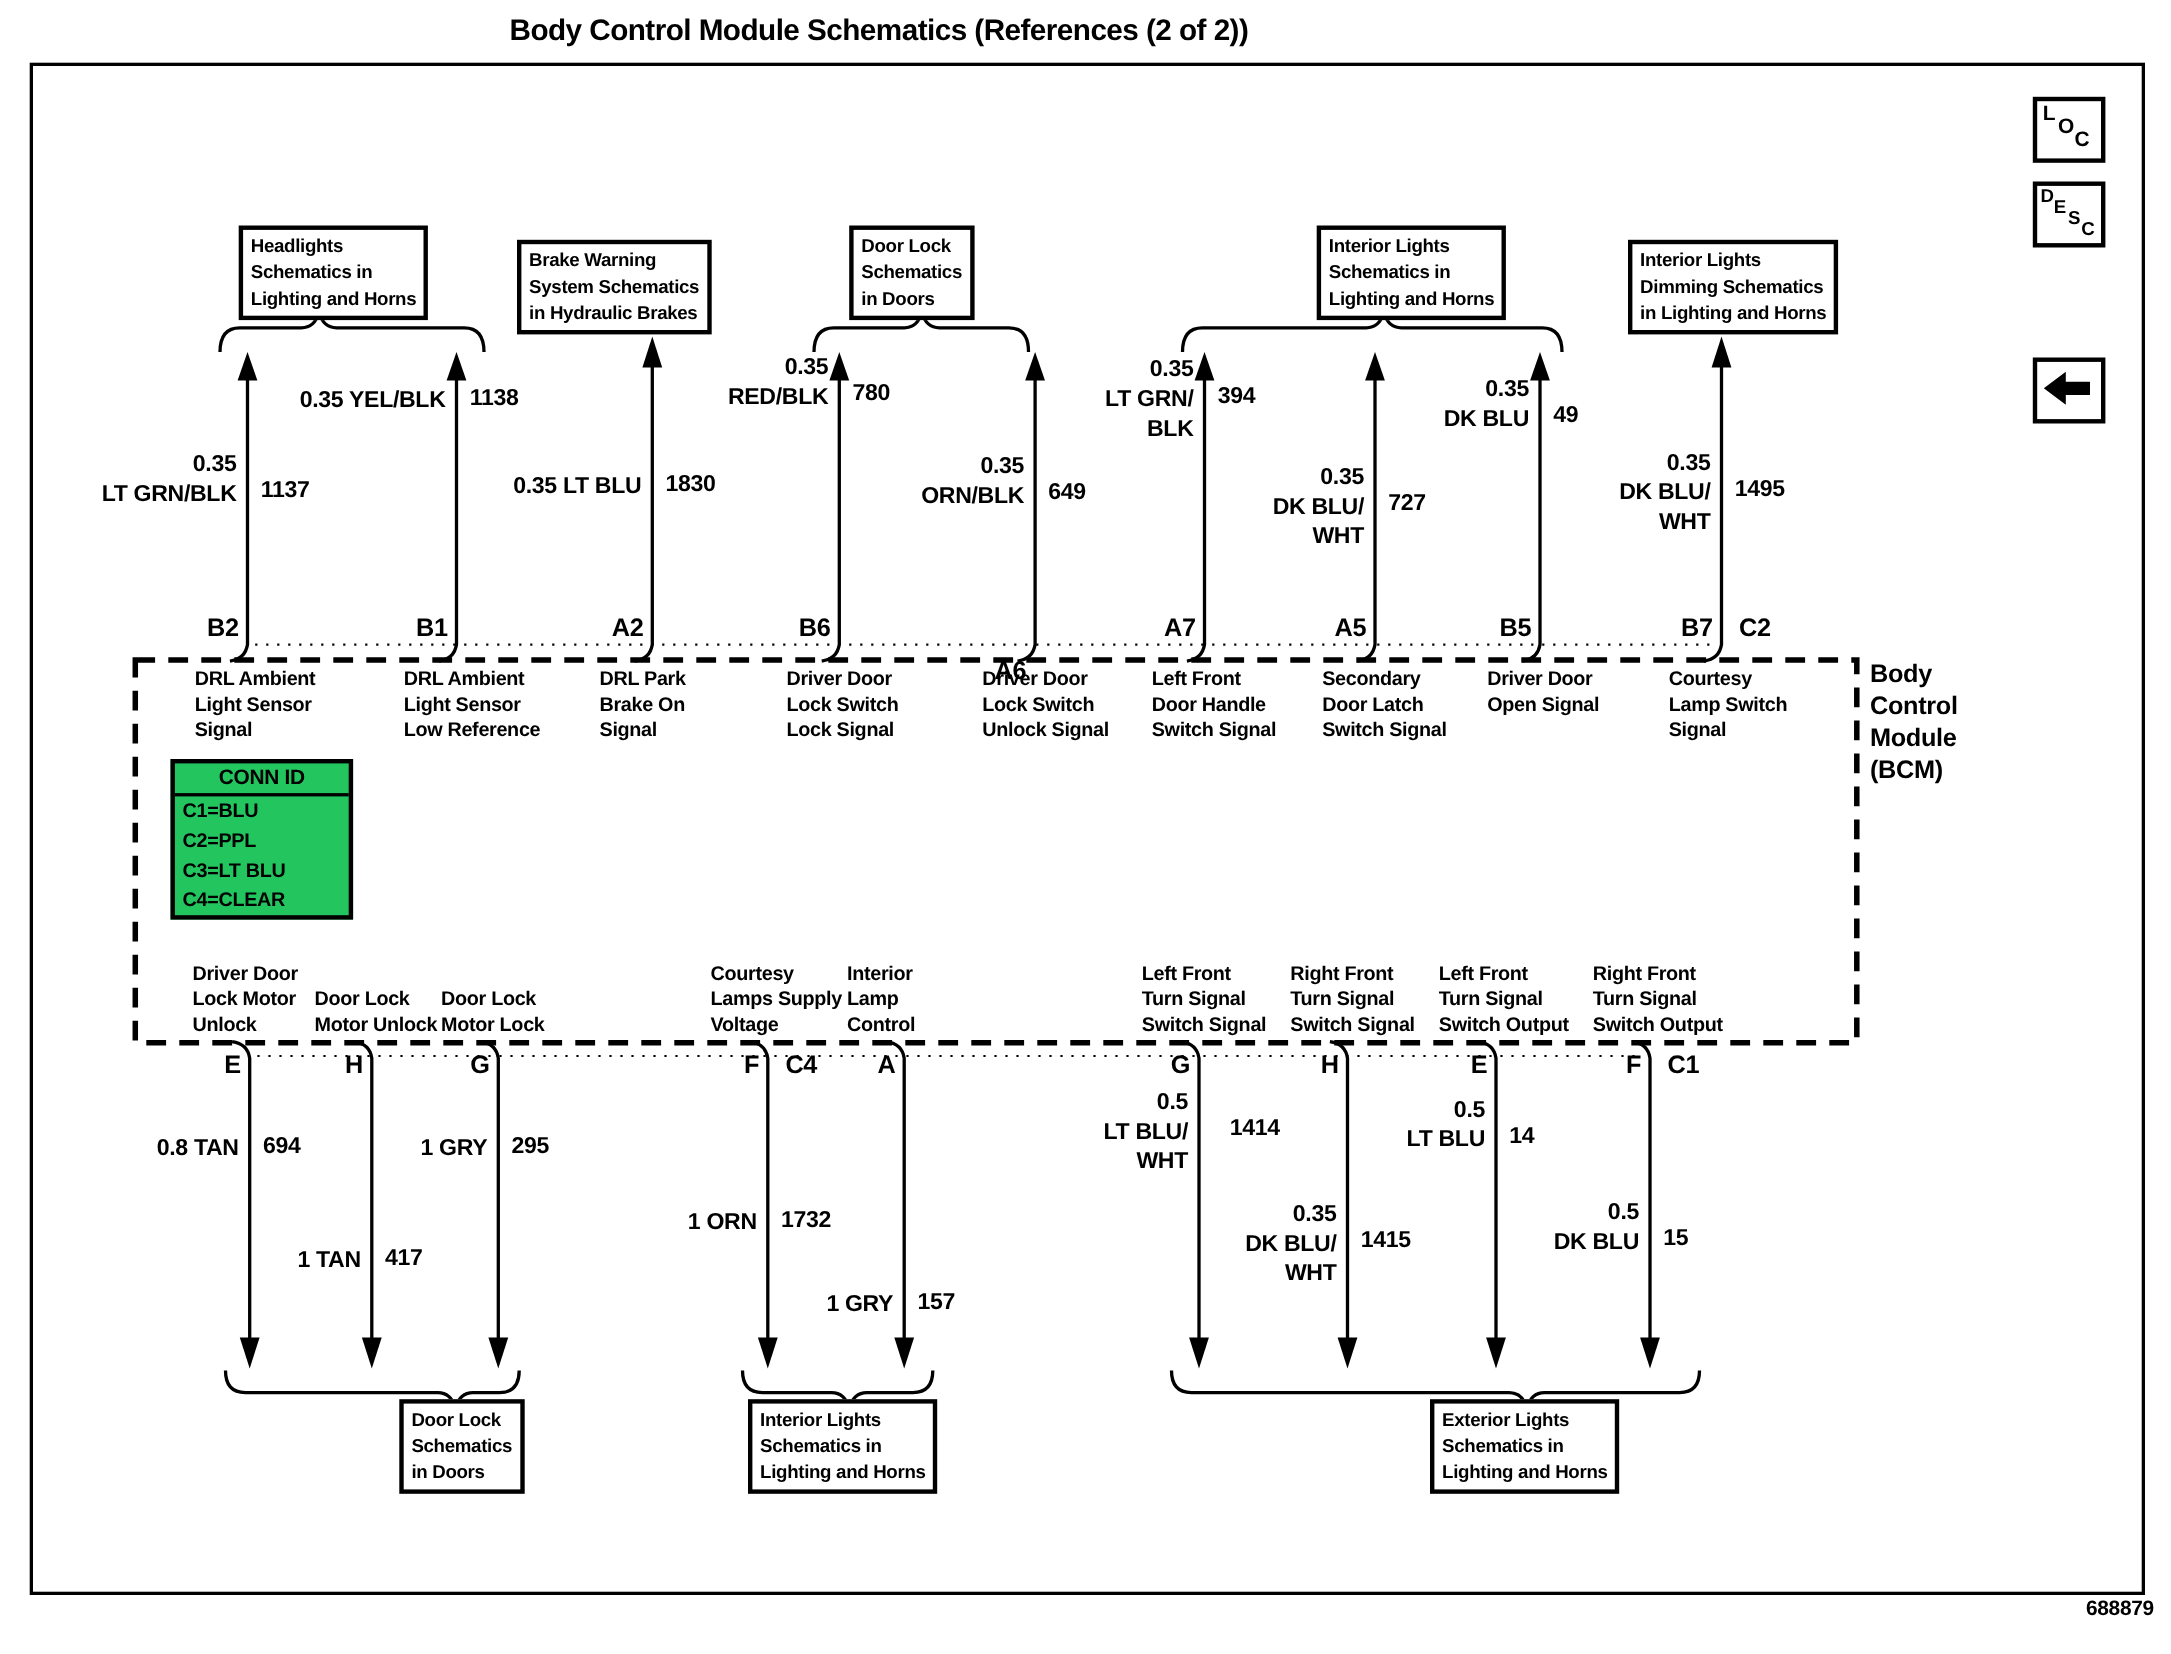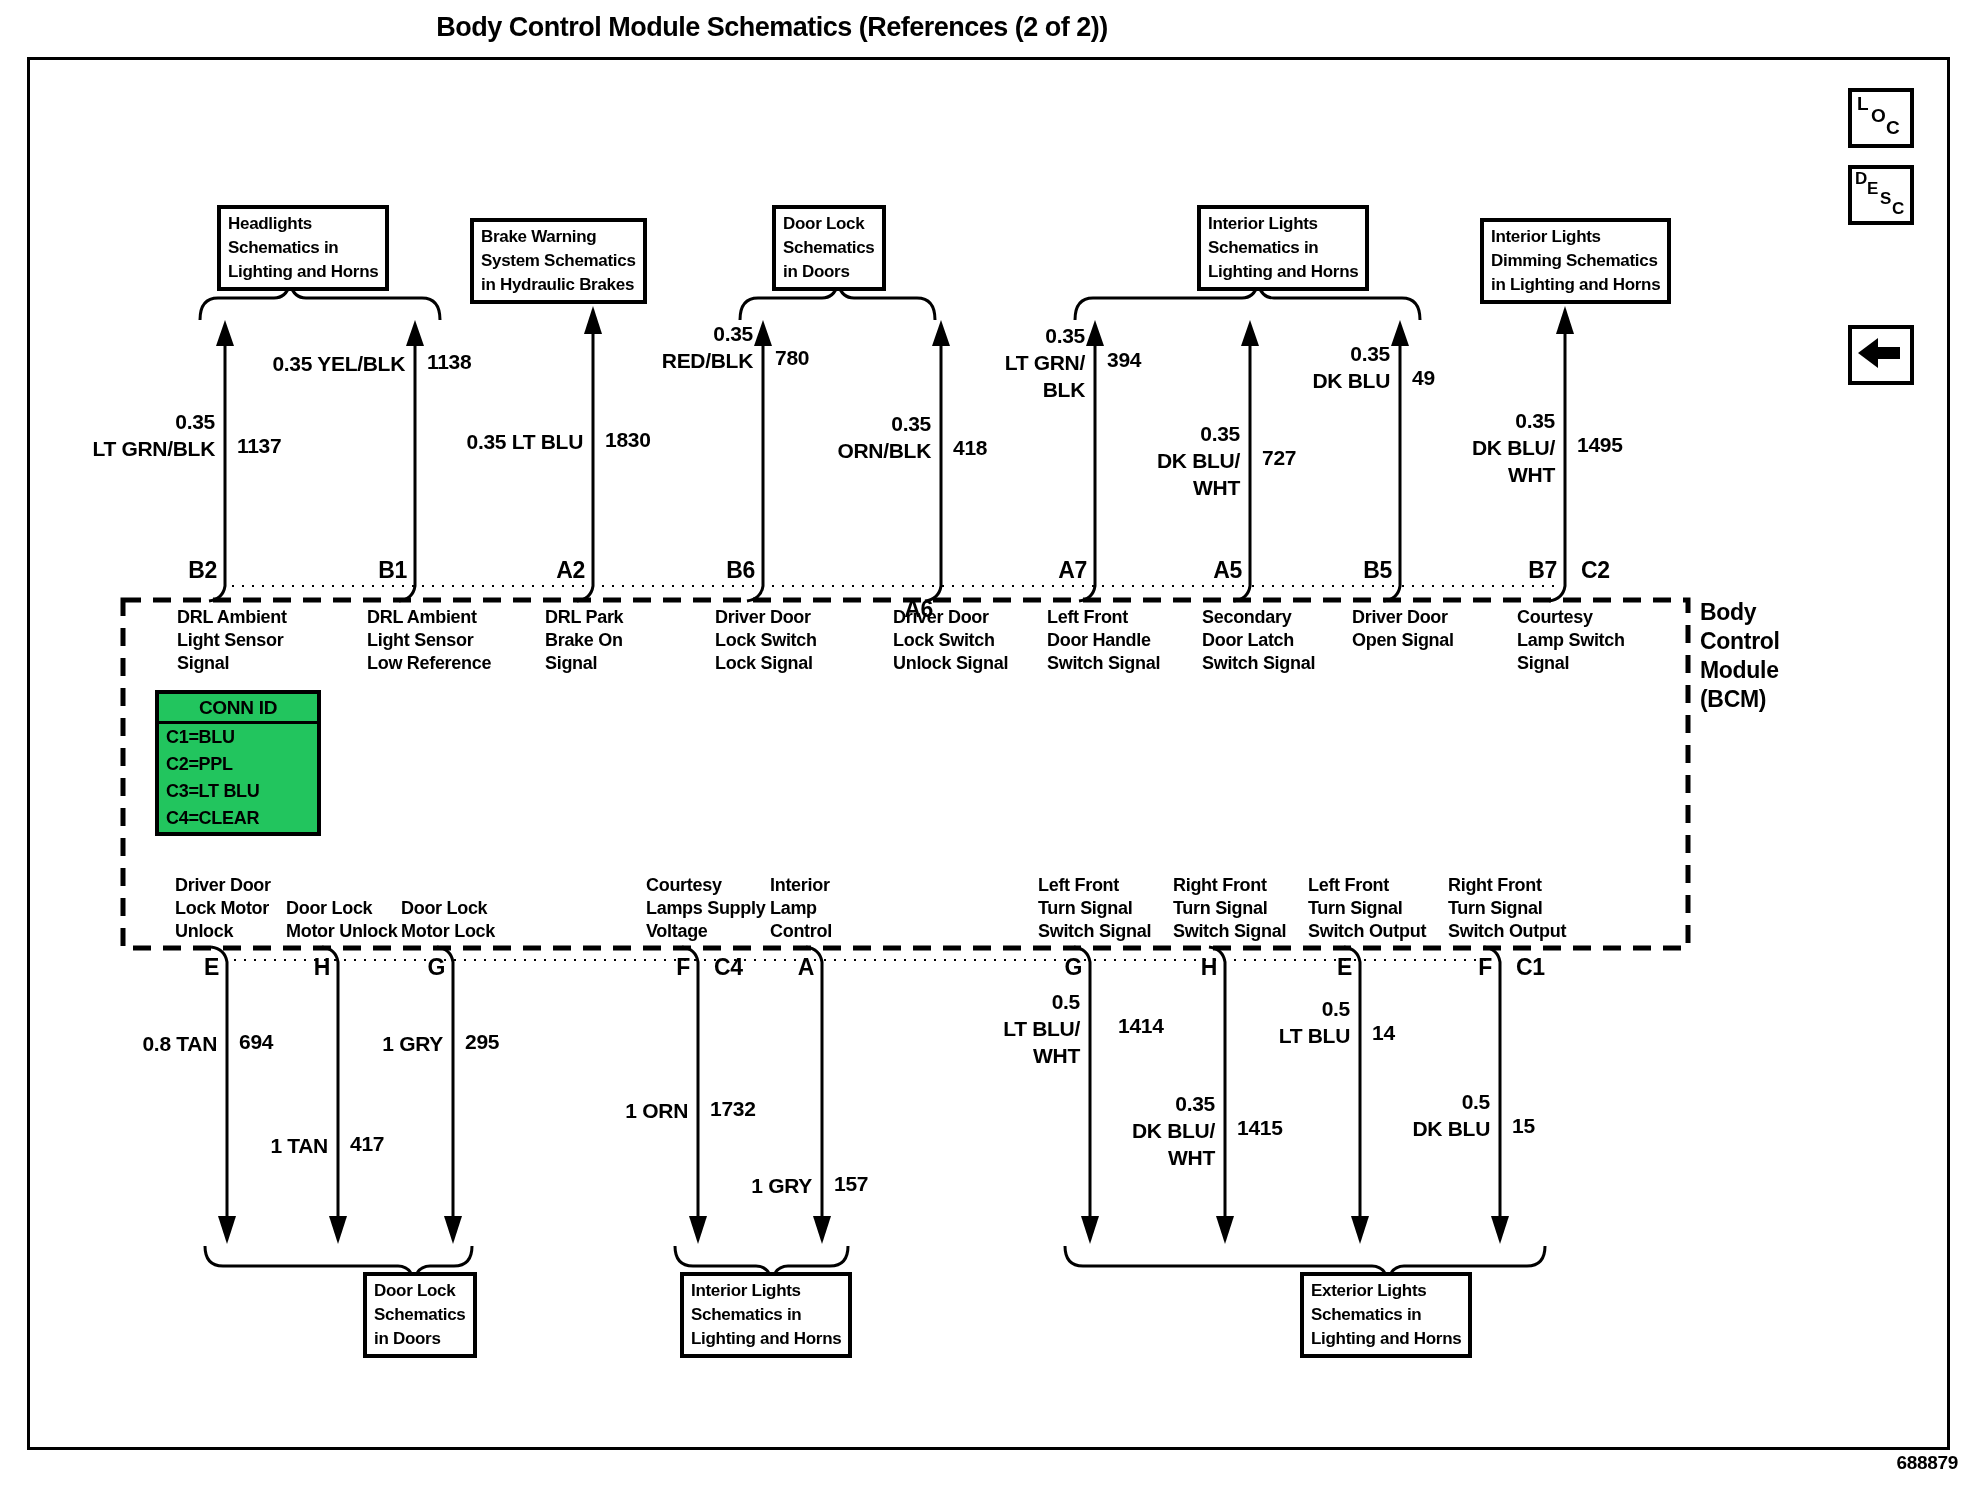--- a/index.html
+++ b/index.html
@@ -1,19 +1,19 @@
 <!DOCTYPE html>
 <html><head>
 <meta charset="utf-8">
 <style>
   html,body { margin:0; padding:0; background:#fff; }
   .stage { position:relative; width:1974px; height:1504px; background:#fff; overflow:hidden;
            font-family:"Liberation Sans", sans-serif; color:#000; letter-spacing:-0.3px; }
   .frame { position:absolute; left:27px; top:57px; width:1917px; height:1387px; border:3px solid #000; }
-  .title { position:absolute; top:12px; left:272px; width:1000px; text-align:center;
+  .title { position:absolute; top:12px; left:299px; width:1000px; text-align:center;
            font-size:27px; font-weight:bold; letter-spacing:-0.5px; }
   svg.wiring { position:absolute; left:0; top:0; z-index:1; }
   .refbox { position:absolute; z-index:3; border:4px solid #000; background:#fff; padding:3px 7px;
             font-size:17px; line-height:24px; font-weight:bold; white-space:pre-line; }
   .desc { position:absolute; z-index:2; font-size:18px; line-height:23px; font-weight:bold; white-space:pre-line; }
   .pin  { position:absolute; z-index:2; font-size:23px; font-weight:bold; }
   .wirelbl { position:absolute; z-index:2; width:150px; text-align:right; font-size:21px;
              line-height:27px; font-weight:bold; white-space:pre-line; }
   .circ { position:absolute; z-index:2; font-size:21px; font-weight:bold; }
   .bcmlabel { position:absolute; left:1700px; top:598px; font-size:23px; line-height:29px;
@@ -170,21 +170,21 @@
   <div class="wirelbl" style="right:584px;  top:340px;">0.35
 DK BLU</div>
   <div class="wirelbl" style="right:419px;  top:407px;">0.35
 DK BLU/
 WHT</div>
 
   <div class="circ" style="left:237px;  top:434px;">1137</div>
   <div class="circ" style="left:427px;  top:350px;">1138</div>
   <div class="circ" style="left:605px;  top:428px;">1830</div>
   <div class="circ" style="left:775px;  top:346px;">780</div>
-  <div class="circ" style="left:953px;  top:436px;">418</div>
+  <div class="circ" style="left:953px;  top:436px;">649</div>
   <div class="circ" style="left:1107px; top:348px;">394</div>
   <div class="circ" style="left:1262px; top:446px;">727</div>
   <div class="circ" style="left:1412px; top:366px;">49</div>
   <div class="circ" style="left:1577px; top:433px;">1495</div>
 
   <div class="pin" style="right:1757px; top:557px;">B2</div>
   <div class="pin" style="right:1567px; top:557px;">B1</div>
   <div class="pin" style="right:1389px; top:557px;">A2</div>
   <div class="pin" style="right:1219px; top:557px;">B6</div>
   <div class="pin" style="right:1041px; top:557px;margin-top:39px;">A6</div>

